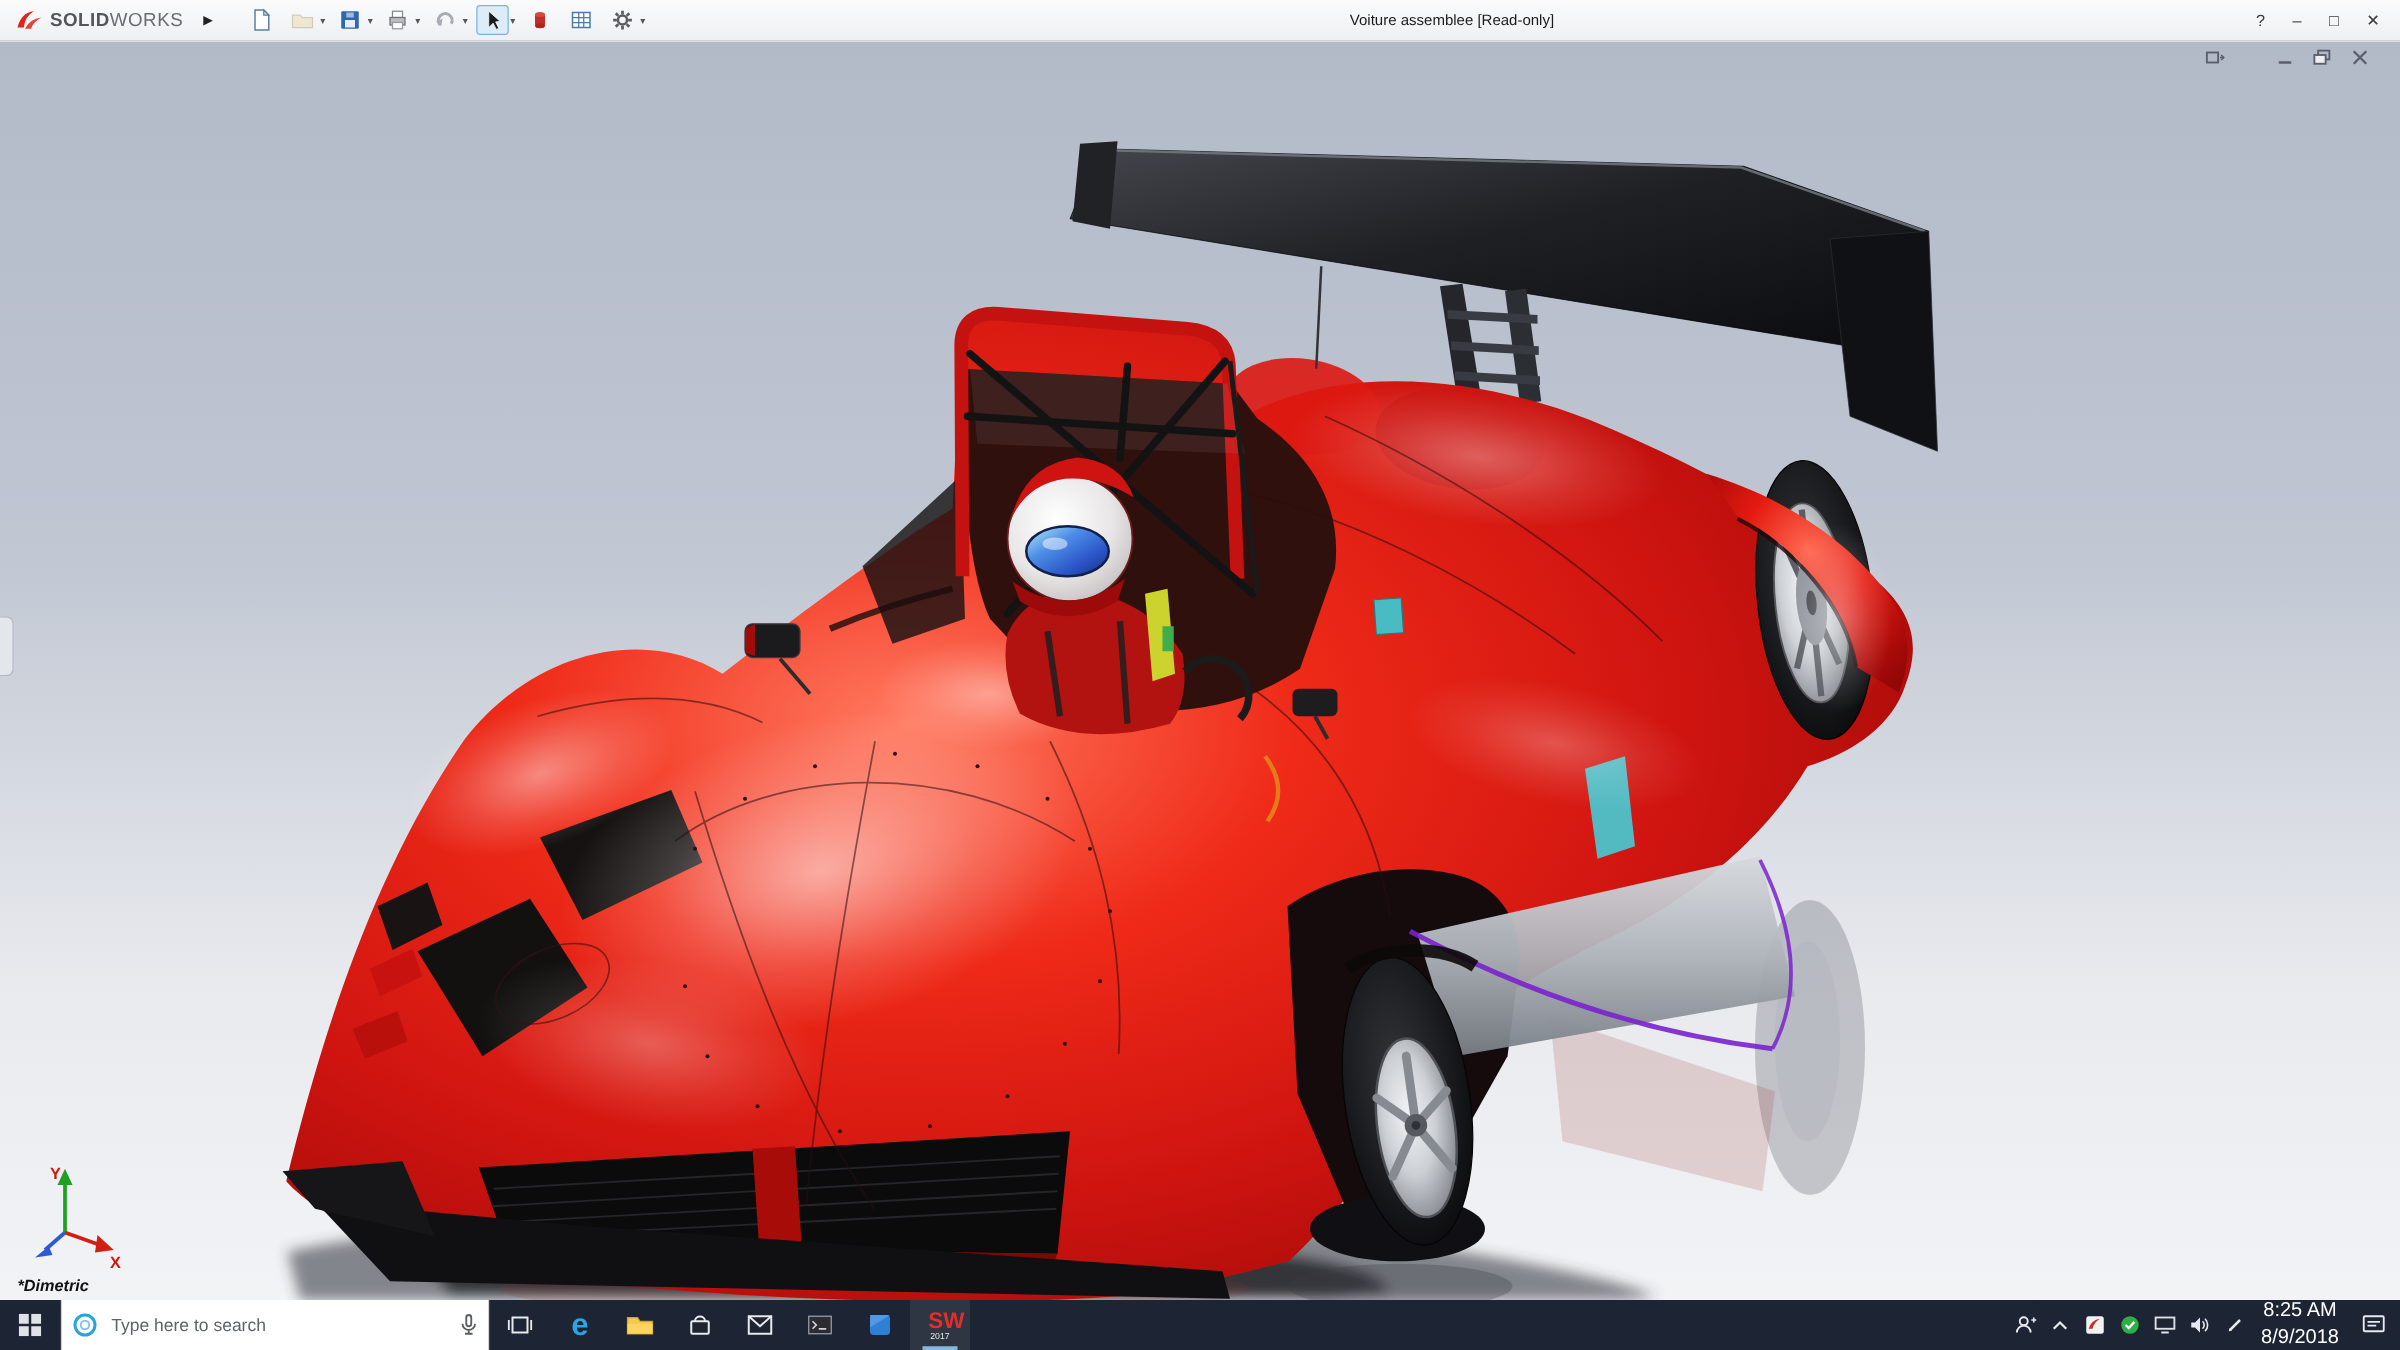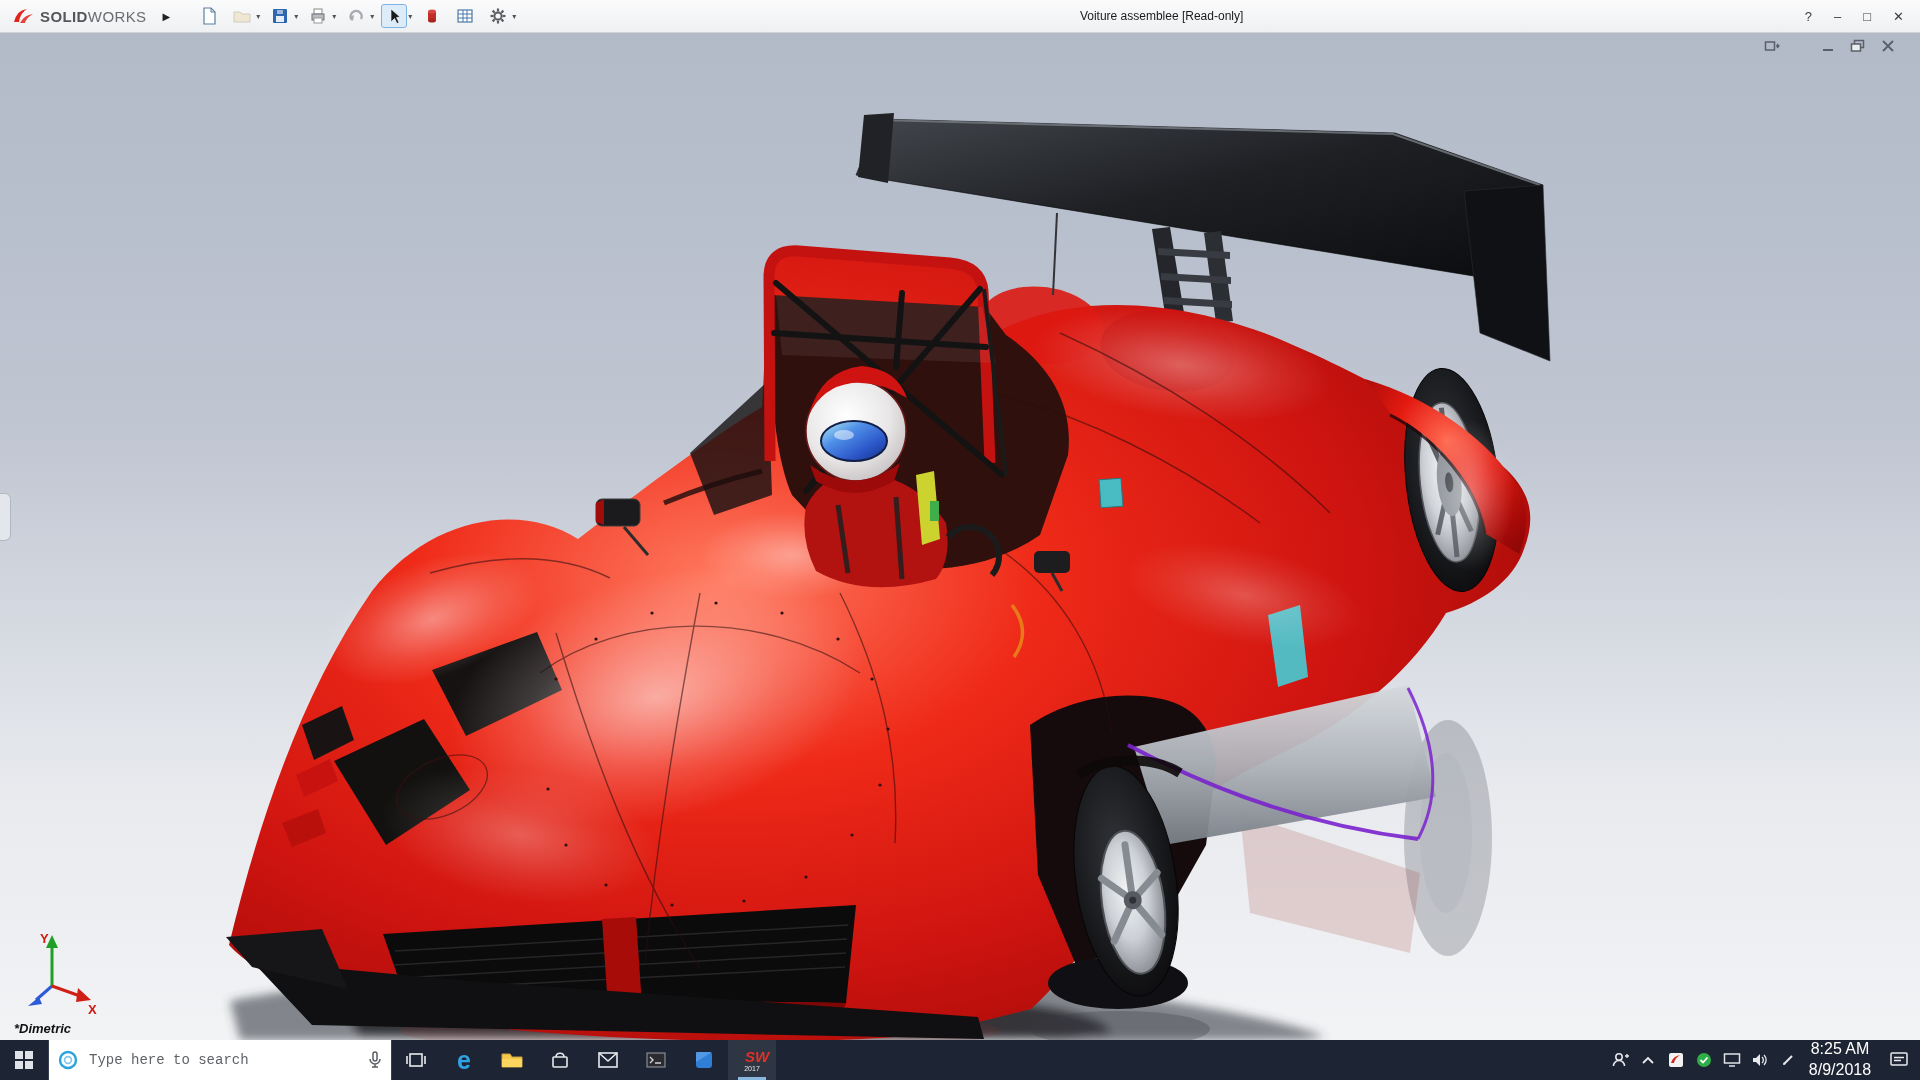--- a/index.html
+++ b/index.html
@@ -36,27 +36,27 @@
   .fm-tab{position:absolute;left:0;top:460px;width:10px;height:46px;background:#e3e6ea;
     border:1px solid #b3b8c0;border-left:none;border-radius:0 6px 6px 0;}
 
   
   #taskbar{position:absolute;left:0;bottom:0;width:1920px;height:40px;background:#1d2433;
     display:flex;align-items:center;}
   .start{width:48px;height:40px;display:flex;align-items:center;justify-content:center;}
   .search{display:flex;align-items:center;background:#fff;height:40px;width:344px;
     padding:0 8px;box-sizing:border-box;border:1px solid #3a4152;border-top:none;border-bottom:none;}
   .search input{border:none;outline:none;font-size:14px;color:#a16207;flex:1;background:transparent;
-    font-family:Liberation Mono, monospace;margin-left:8px;}
+    font-family:Liberation Sans, sans-serif;margin-left:8px;}
   .search input::placeholder{color:#5f6368;}
   .tb-icon{width:48px;height:40px;display:flex;align-items:center;justify-content:center;position:relative;flex-direction:column;}
   .tb-icon.running{background:rgba(255,255,255,.08);}
   .run-line{position:absolute;bottom:0;left:10px;right:10px;height:3px;background:#86b8e0;}
   .edge-e{font-size:25px;font-weight:bold;color:#2da3e3;line-height:1;}
-  .sw-abbr{font-size:15px;font-weight:bold;font-style:italic;color:#e03028;line-height:1;margin-left:10px;}
+  .sw-abbr{font-size:18px;font-weight:bold;color:#e03028;line-height:1;margin-left:10px;}
   .sw-year{font-size:7px;color:#e8e8e8;line-height:1;margin-top:1px;}
   .tray{margin-left:auto;display:flex;align-items:center;}
   .tray-i{width:28px;height:40px;display:flex;align-items:center;justify-content:center;}
   .clock{width:76px;text-align:center;color:#fff;font-size:16px;line-height:1.3;}
   .action{width:42px;height:40px;display:flex;align-items:center;justify-content:center;}
 </style>
 </head>
 <body>
 
 <div id="screen">

